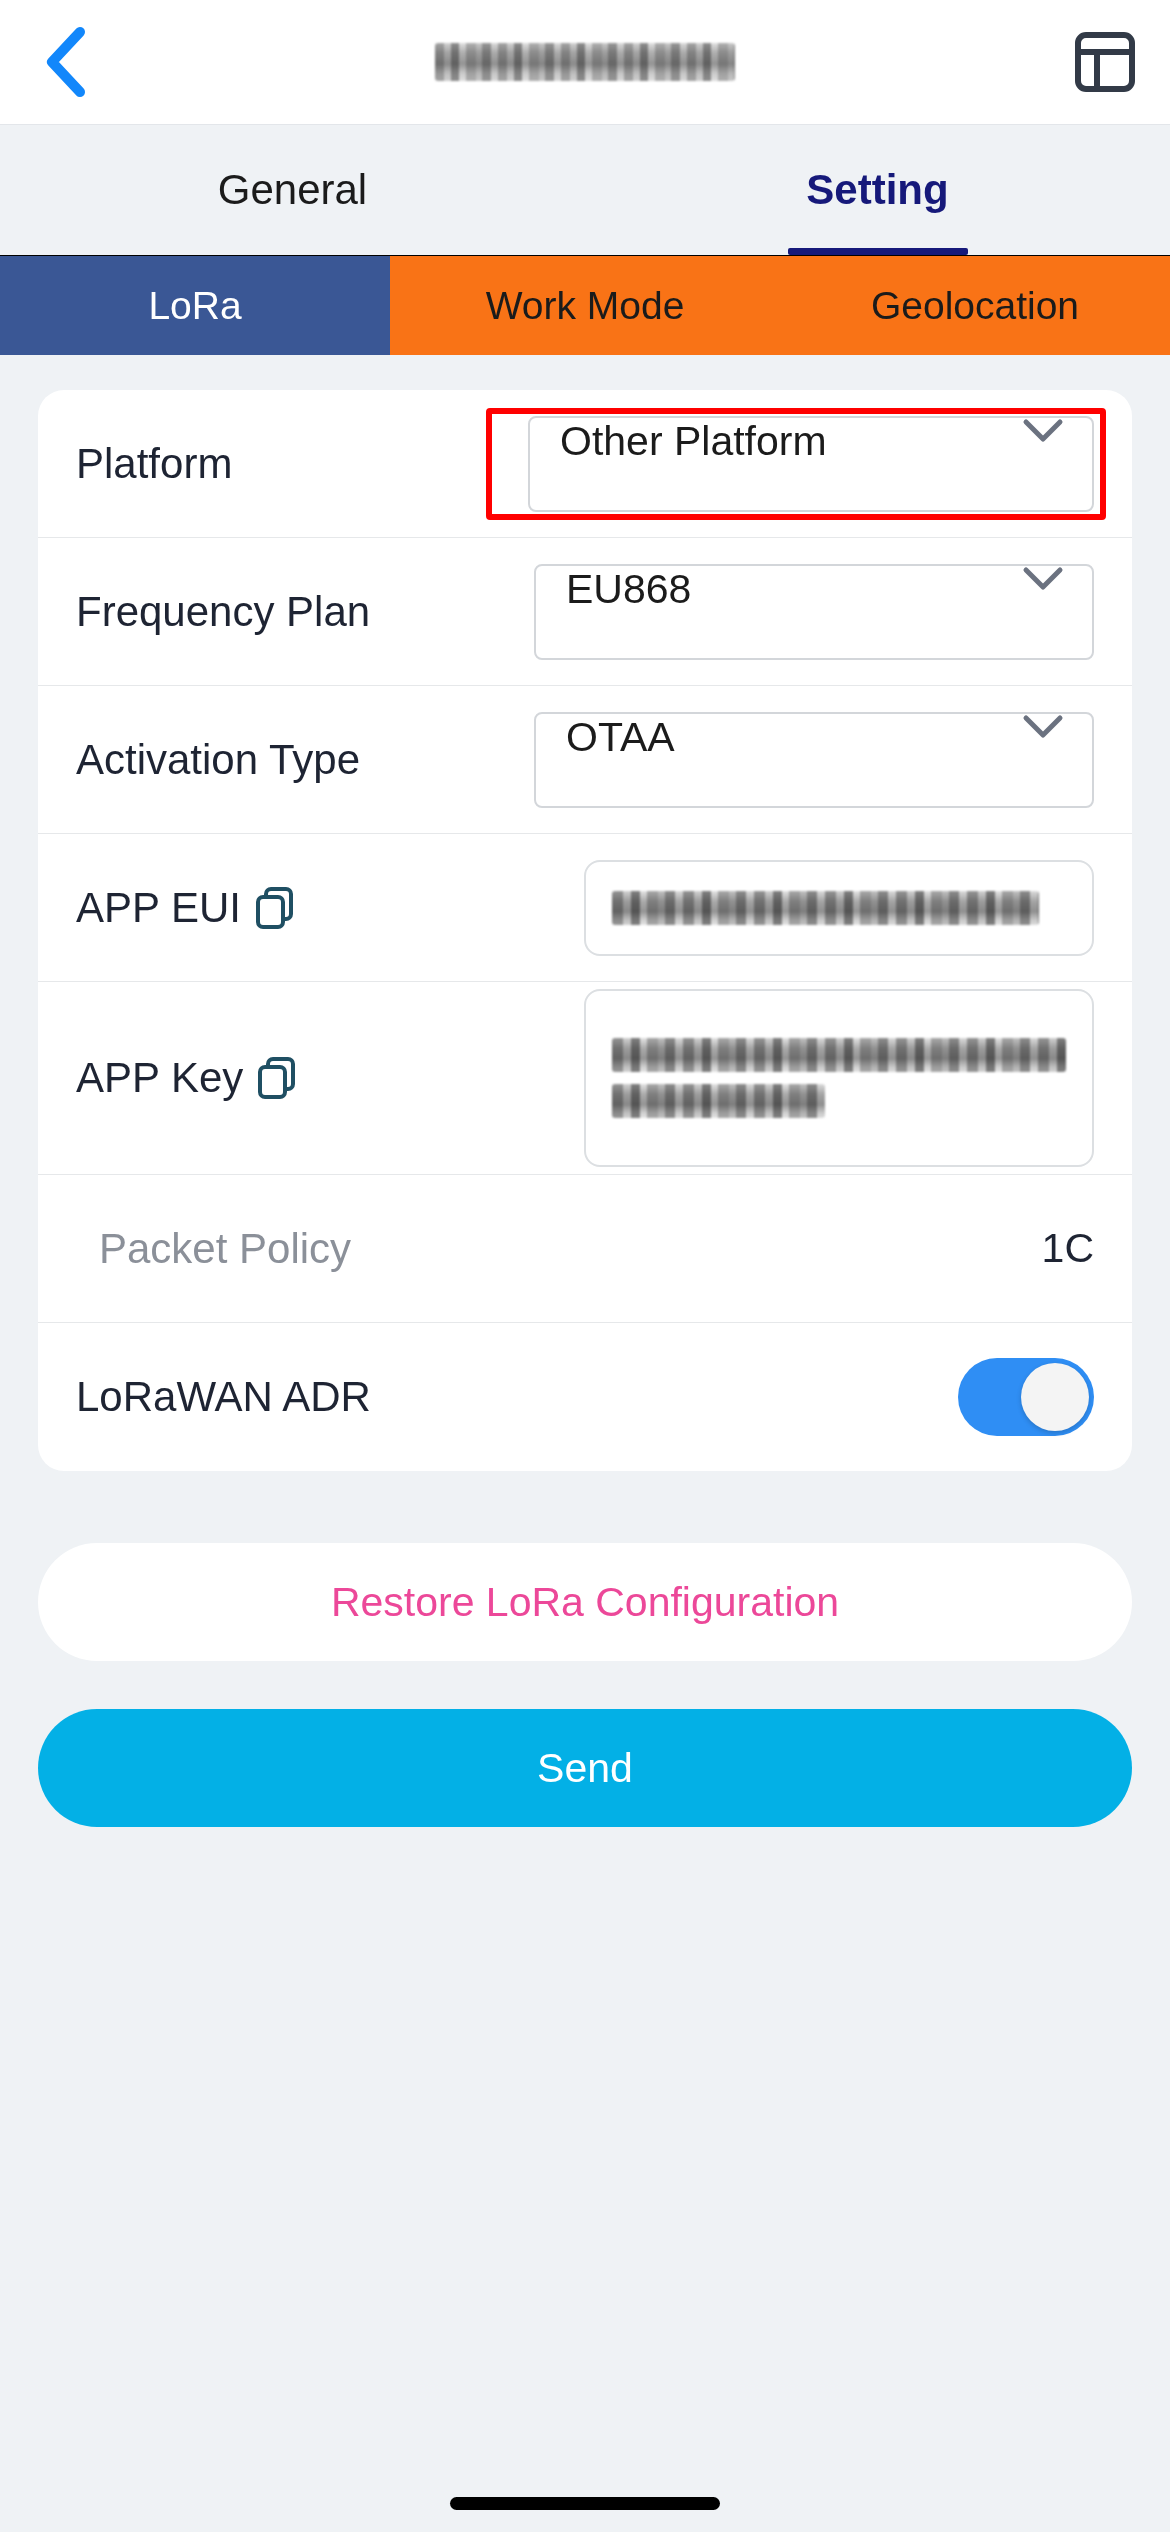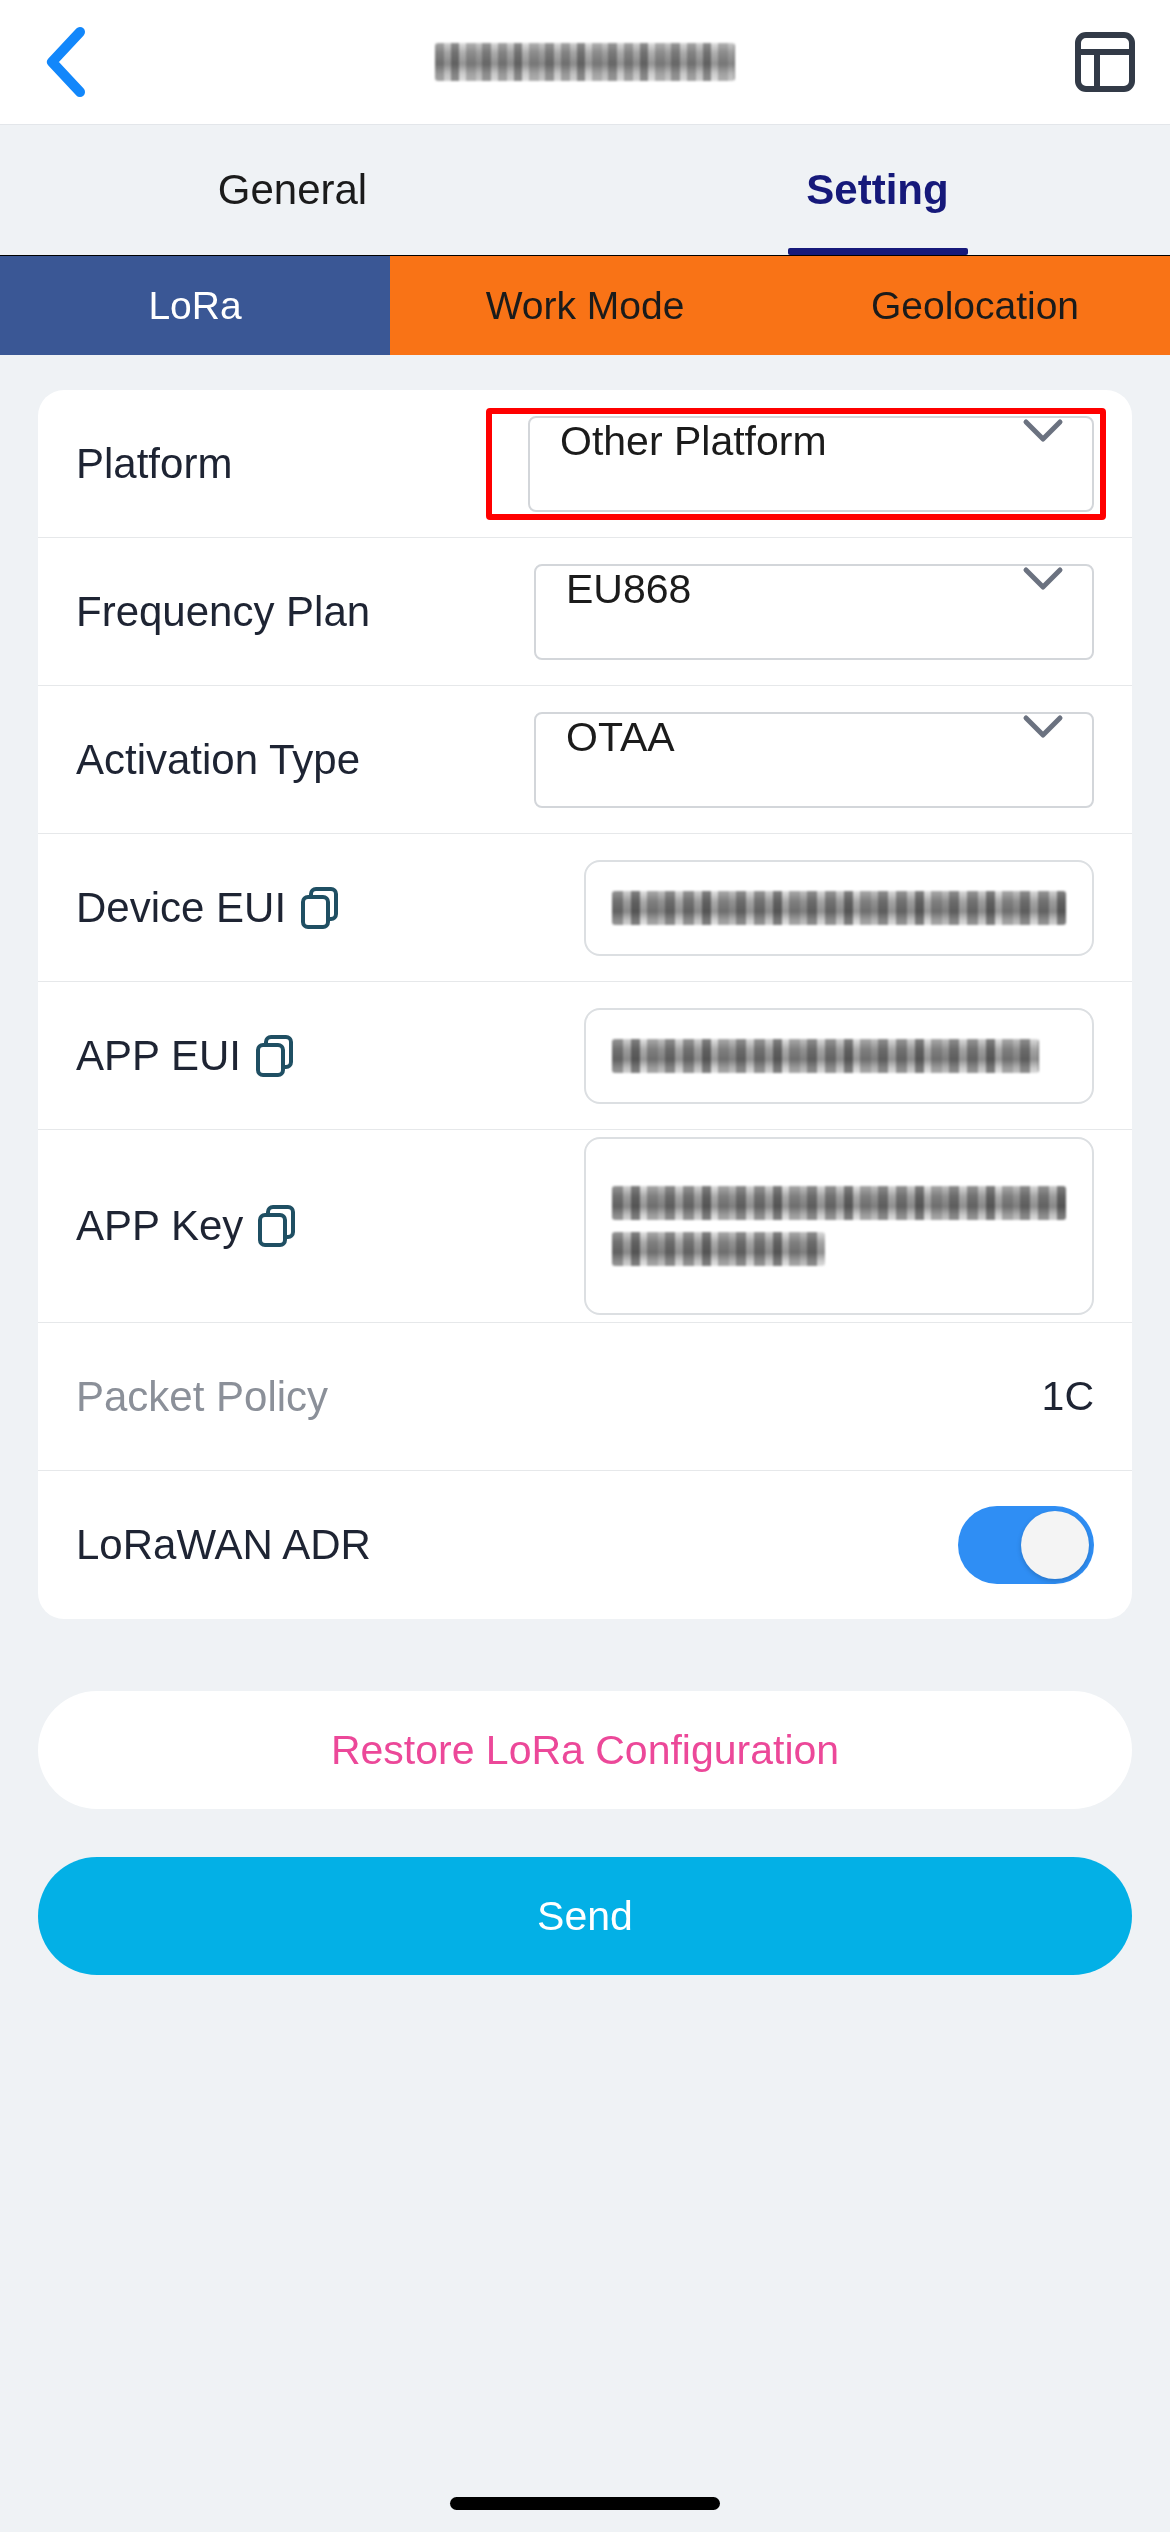--- a/index.html
+++ b/index.html
@@ -79,21 +79,21 @@
   
   .content { padding: 35px 38px 0 38px; }
   .card { background: #ffffff; border-radius: 26px; overflow: hidden; }
   .row {
     display: flex; align-items: center; justify-content: space-between;
     padding: 7px 38px; min-height: 148px; border-bottom: 1px solid #e6e8ea;
     position: relative;
   }
   .row:last-child { border-bottom: none; }
   .row-label { font-size: 42px; color: #1e2433; display: flex; align-items: center; gap: 14px; }
-  .row-label.muted { color: #8b9099; }
+  .row-label.muted { color: #8b9099; margin-left: 23px; }
   .row-value { font-size: 41px; color: #1e2433; text-align: center; }
 
   
   .dropdown {
     width: 560px; height: 96px; border: 2px solid #d3d6da; border-radius: 8px;
     background: #fff; display: flex; align-items: flex-start; justify-content: space-between;
     padding: 0 28px 0 30px;
   }
   .dropdown-value { font-size: 41px; color: #1b1b1b; }
   .chev { display: block; }
@@ -222,34 +222,20 @@
       <div class="row">
         <span class="row-label">Activation Type</span>
         <div class="dropdown">
           <span class="dropdown-value">OTAA</span>
           <svg class="chev" width="42" height="26" viewBox="0 0 42 26">
             <path d="M4 4 L21 21 L38 4" stroke="#6b7280" stroke-width="5" fill="none" stroke-linecap="round" stroke-linejoin="round"></path>
           </svg>
         </div>
       </div>
 
-      <div class="row">
-        <span class="row-label">
-          <span>Device EUI</span>
-          <svg width="40" height="44" viewBox="0 0 40 44">
-            <rect x="11" y="3" width="25" height="30" rx="5" ry="5" fill="none" stroke="#1f4f63" stroke-width="4"></rect>
-            <rect x="3" y="11" width="25" height="30" rx="5" ry="5" fill="#ffffff" stroke="#1f4f63" stroke-width="4"></rect>
-          </svg>
-        </span>
-        <div class="valuebox">
-          <div class="blur-stack">
-            <div class="blur-line" style="width:100%"></div>
-          </div>
-        </div>
-      </div>
 
       <div class="row">
         <span class="row-label">
           <span>APP EUI</span>
           <svg width="40" height="44" viewBox="0 0 40 44">
             <rect x="11" y="3" width="25" height="30" rx="5" ry="5" fill="none" stroke="#1f4f63" stroke-width="4"></rect>
             <rect x="3" y="11" width="25" height="30" rx="5" ry="5" fill="#ffffff" stroke="#1f4f63" stroke-width="4"></rect>
           </svg>
         </span>
         <div class="valuebox">

